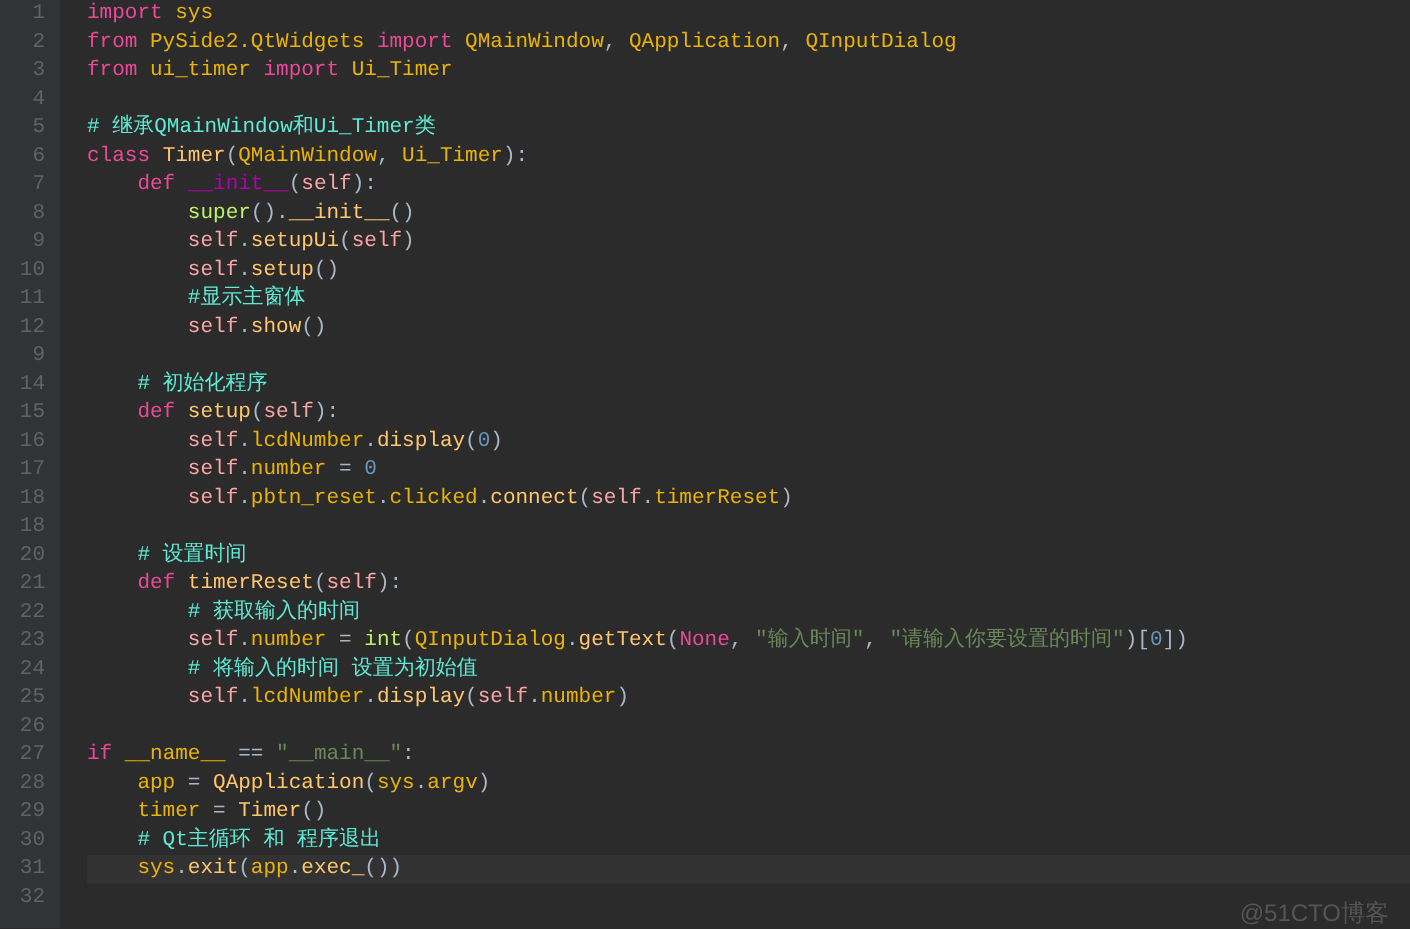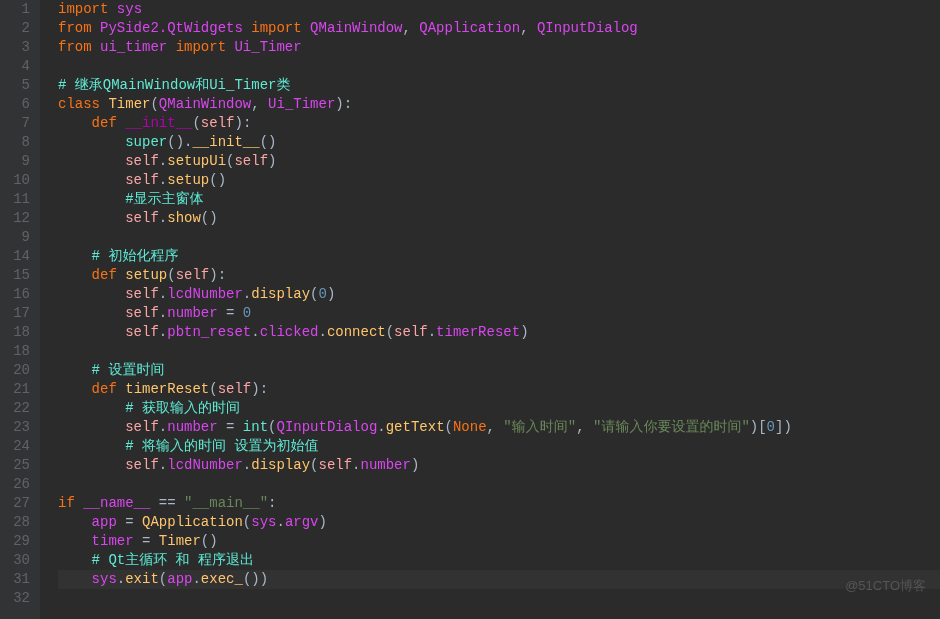--- a/index.html
+++ b/index.html
@@ -33,38 +33,38 @@
       flex: 1;
       padding-left: 18px;
       white-space: pre;
     }
     .code-line {
       height: 19px;
     }
     .current-line {
       background: #323232;
     }
-    .tok-keyword { color: #f97316; }
+    .tok-keyword { color: #ec4899; }
     .tok-self { color: #fca5a5; }
     .tok-func { color: #ffc66d; }
     .tok-defname { color: #ffc66d; }
     .tok-string { color: #6a8759; }
     .tok-number { color: #6897bb; }
     .tok-comment { color: #5eead4; }
     .tok-paren { color: #a9b7c6; }
     .tok-op { color: #a9b7c6; }
-    .tok-ident { color: #d946ef; }
-    .tok-builtin { color: #5eead4; }
+    .tok-ident { color: #eab308; }
+    .tok-builtin { color: #bef264; }
     .tok-special { color: #b200b2; }
     .watermark {
       position: absolute;
       right: 14px;
-      bottom: 24px;
+      bottom: 0;
       color: #555;
-      font-size: 13px;
+      font-size: 16px;
       font-family: sans-serif;
     }
   </style>
 </head>
 <body>
 
 <div class="editor">
   <div class="gutter" id="gutter">
       <div class="gutter-line">1</div>
       <div class="gutter-line">2</div>

